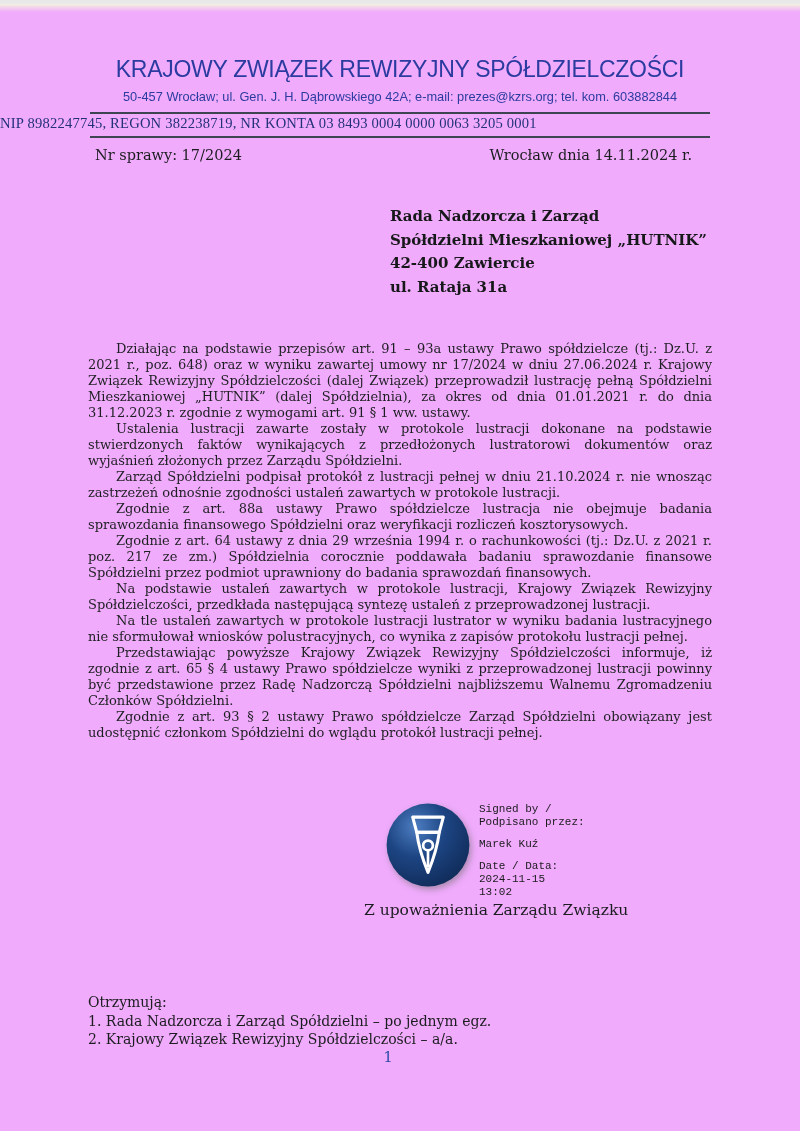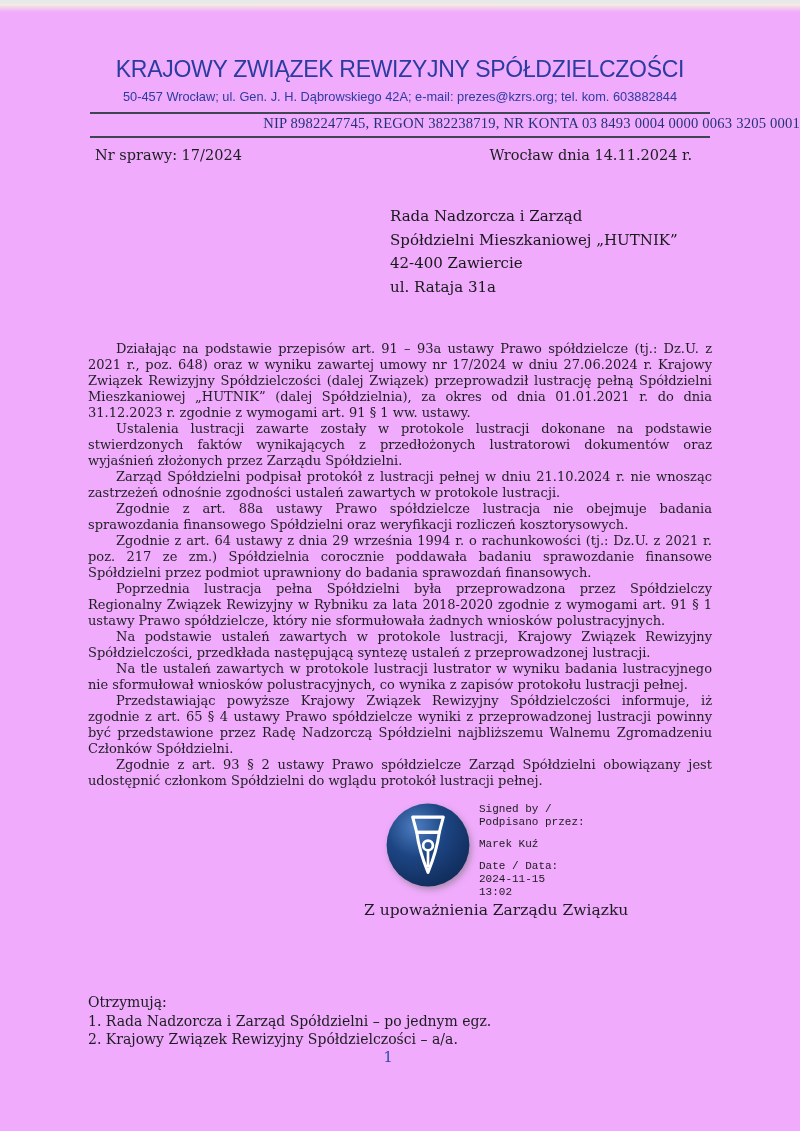--- a/index.html
+++ b/index.html
@@ -33,38 +33,38 @@
     color:#2b3ba0;
   }
   .rule {
     position:absolute; left:90px; width:620px; height:0;
     border-top:2px solid #3f4453;
   }
   .rule-1 { top:108px; }
   .rule-2 { top:132px; }
   .registry {
     position:absolute; top:111px; left:0; width:100%;
-    text-align:right; white-space:nowrap;
+    text-align:left; white-space:nowrap;
     font-family:"Liberation Serif", serif;
     font-size:14.6px; letter-spacing:0.2px;
     color:#233179;
   }
   
   .meta-case {
     position:absolute; top:143px; left:95px;
     font-size:14.5px; color:#1c1d20;
   }
   .meta-date {
     position:absolute; top:143px; right:108px;
     font-size:14.5px; color:#1c1d20;
   }
   
   .addressee {
     position:absolute; left:390px; top:201px;
-    font-weight:normal; font-size:15px; line-height:23.5px;
+    font-weight:bold; font-size:15px; line-height:23.5px;
     color:#17181a;
   }
   
   .body-text {
     position:absolute; left:88px; top:337px; width:624px;
     font-size:13px; line-height:16px;
     text-align:justify; color:#1e1f22;
   }
   .body-text p { margin:0; text-indent:28px; }
   
@@ -117,21 +117,20 @@
     <div>42-400 Zawiercie</div>
     <div>ul. Rataja 31a</div>
   </div>
 
   <div class="body-text">
     <p>Działając na podstawie przepisów art. 91 – 93a ustawy Prawo spółdzielcze (tj.: Dz.U. z 2021 r., poz. 648) oraz w wyniku zawartej umowy nr 17/2024 w dniu 27.06.2024 r. Krajowy Związek Rewizyjny Spółdzielczości (dalej Związek) przeprowadził lustrację pełną Spółdzielni Mieszkaniowej „HUTNIK” (dalej Spółdzielnia), za okres od dnia 01.01.2021 r. do dnia 31.12.2023 r. zgodnie z wymogami art. 91 § 1 ww. ustawy.</p>
     <p>Ustalenia lustracji zawarte zostały w protokole lustracji dokonane na podstawie stwierdzonych faktów wynikających z przedłożonych lustratorowi dokumentów oraz wyjaśnień złożonych przez Zarządu Spółdzielni.</p>
     <p>Zarząd Spółdzielni podpisał protokół z lustracji pełnej w dniu 21.10.2024 r. nie wnosząc zastrzeżeń odnośnie zgodności ustaleń zawartych w protokole lustracji.</p>
     <p>Zgodnie z art. 88a ustawy Prawo spółdzielcze lustracja nie obejmuje badania sprawozdania finansowego Spółdzielni oraz weryfikacji rozliczeń kosztorysowych.</p>
     <p>Zgodnie z art. 64 ustawy z dnia 29 września 1994 r. o rachunkowości (tj.: Dz.U. z 2021 r. poz. 217 ze zm.) Spółdzielnia corocznie poddawała badaniu sprawozdanie finansowe Spółdzielni przez podmiot uprawniony do badania sprawozdań finansowych.</p>
-    <p>Poprzednia lustracja pełna Spółdzielni była przeprowadzona przez Spółdzielczy Regionalny Związek Rewizyjny w Rybniku za lata 2018-2020 zgodnie z wymogami art. 91 § 1 ustawy Prawo spółdzielcze, który nie sformułowała żadnych wniosków polustracyjnych.</p>
     <p>Na podstawie ustaleń zawartych w protokole lustracji, Krajowy Związek Rewizyjny Spółdzielczości, przedkłada następującą syntezę ustaleń z przeprowadzonej lustracji.</p>
     <p>Na tle ustaleń zawartych w protokole lustracji lustrator w wyniku badania lustracyjnego nie sformułował wniosków polustracyjnych, co wynika z zapisów protokołu lustracji pełnej.</p>
     <p>Przedstawiając powyższe Krajowy Związek Rewizyjny Spółdzielczości informuje, iż zgodnie z art. 65 § 4 ustawy Prawo spółdzielcze wyniki z przeprowadzonej lustracji powinny być przedstawione przez Radę Nadzorczą Spółdzielni najbliższemu Walnemu Zgromadzeniu Członków Spółdzielni.</p>
     <p>Zgodnie z art. 93 § 2 ustawy Prawo spółdzielcze Zarząd Spółdzielni obowiązany jest udostępnić członkom Spółdzielni do wglądu protokół lustracji pełnej.</p>
   </div>
 
   <div class="stamp">
     <svg viewBox="0 0 100 100" xmlns="http://www.w3.org/2000/svg">
       <defs>
         <radialGradient id="stampGrad" cx="35%" cy="28%" r="80%">

